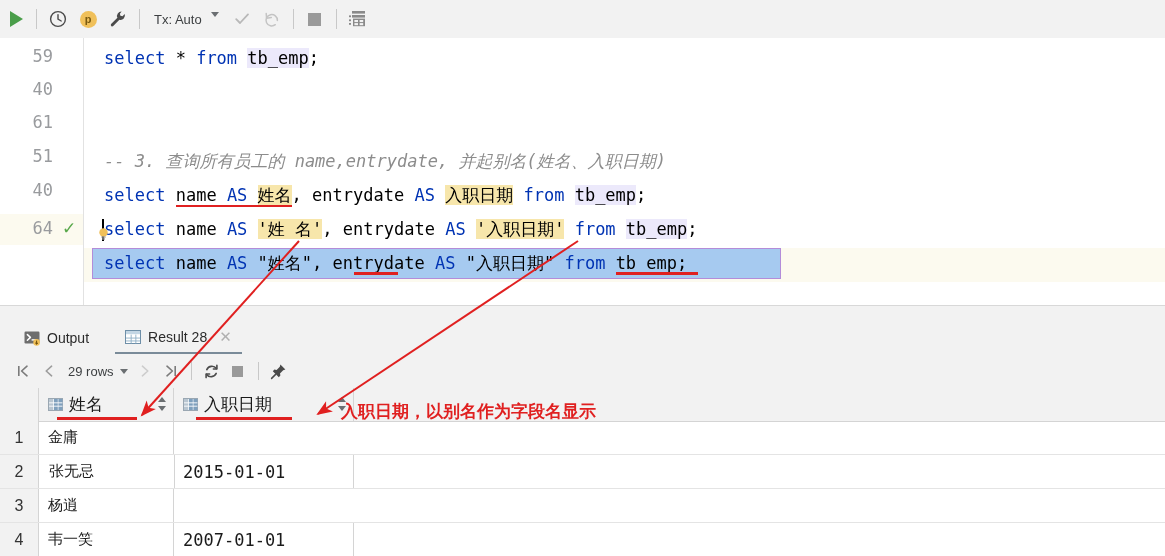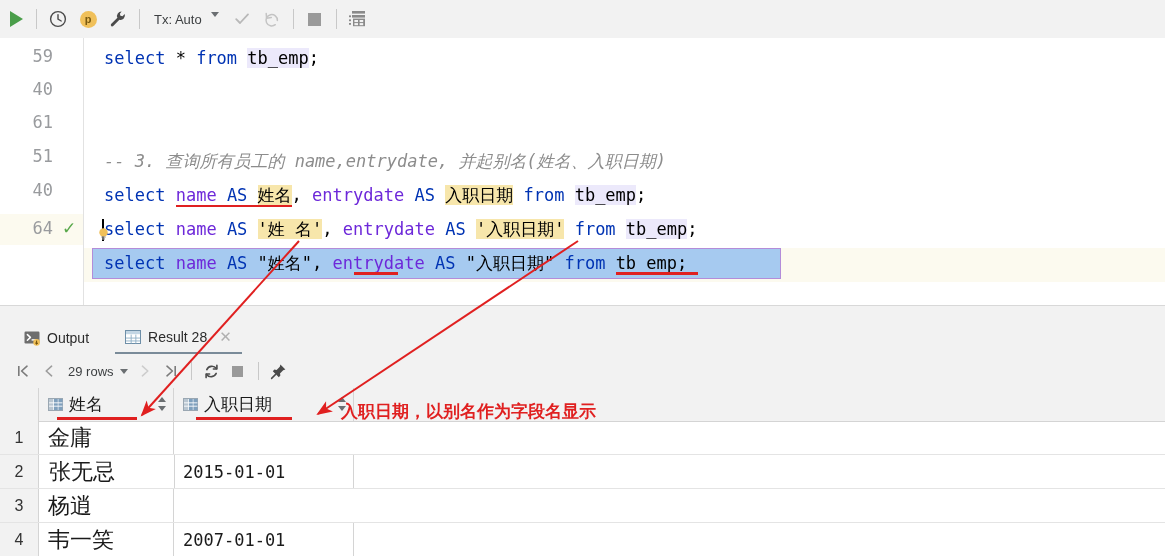--- a/index.html
+++ b/index.html
@@ -62,21 +62,21 @@
     position:absolute;left:84px;top:0;right:0;height:268px;
     font-family:"DejaVu Sans Mono","Liberation Mono",monospace;
     font-size:17px;white-space:pre;
   }
   .cl{position:absolute;left:20px;height:31px;line-height:31px;white-space:pre;}
   .rowhl{position:absolute;left:0;height:31px;background:#fcfaef;width:1081px;}
   .selhl{position:absolute;height:31px;background:#a6caf0;}
   .selborder{position:absolute;height:31px;border:1px solid #b38cd9;box-sizing:border-box;}
 
   .kw{color:#0033b3;}
-  .id{color:#6d28d9;}
+  .id{color:#000000;}
   .pl{color:#000000;}
   .cm{color:#8c8c8c;font-style:italic;}
   .hl-tan{background:#f7e6ab;}
   .hl-lav{background:#ece9fb;}
   .redu{border-bottom:2px solid #e02020;}
   .caret{position:absolute;width:2px;background:#000;height:22px;top:5px;}
   .bulb{
     position:absolute;width:9px;height:13px;
   }
   .editor-bottom-edge{
@@ -144,21 +144,21 @@
   .tnum{
     position:absolute;left:0;top:0;width:39px;height:33px;background:#f2f2f2;
     border-right:1px solid #d4d4d4;display:flex;align-items:center;justify-content:center;
     font-size:16px;color:#333;font-family:"Liberation Sans",sans-serif;
     box-sizing:border-box;
   }
   .tc{
     position:absolute;top:0;height:33px;display:flex;align-items:center;
     box-sizing:border-box;border-right:1px solid #d4d4d4;padding-left:9px;
   }
-  .tc.c0{font-family:"Liberation Serif","DejaVu Serif",serif;font-size:22px;color:#1a1a1a;}
+  .tc.c0{font-family:"Liberation Serif","DejaVu Serif",serif;font-size:15px;color:#1a1a1a;}
   .tc.c1{font-family:"DejaVu Sans Mono","Liberation Mono",monospace;font-size:17px;color:#1a1a1a;}
 
   
   .anno-svg{position:absolute;left:0;top:0;width:1165px;height:556px;pointer-events:none;}
   .anno-text{
     position:absolute;font-size:17px;font-weight:bold;color:#e02020;
     font-family:"Liberation Sans","DejaVu Sans",sans-serif;white-space:nowrap;
   }
 </style>
 </head>

